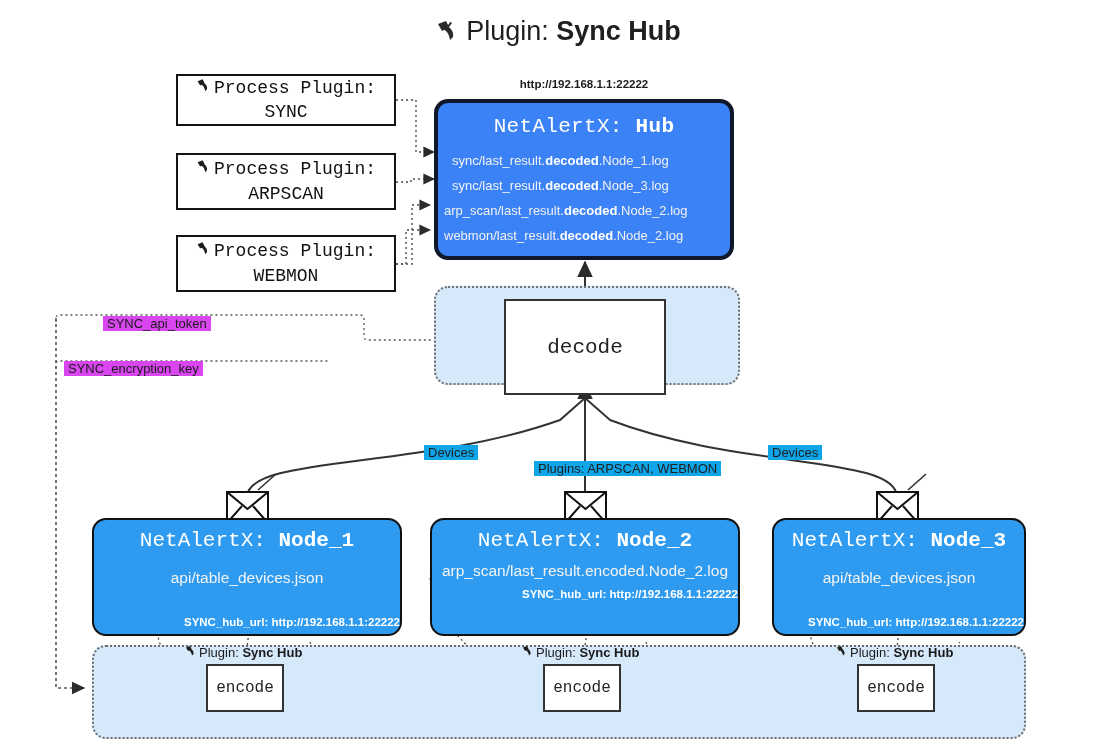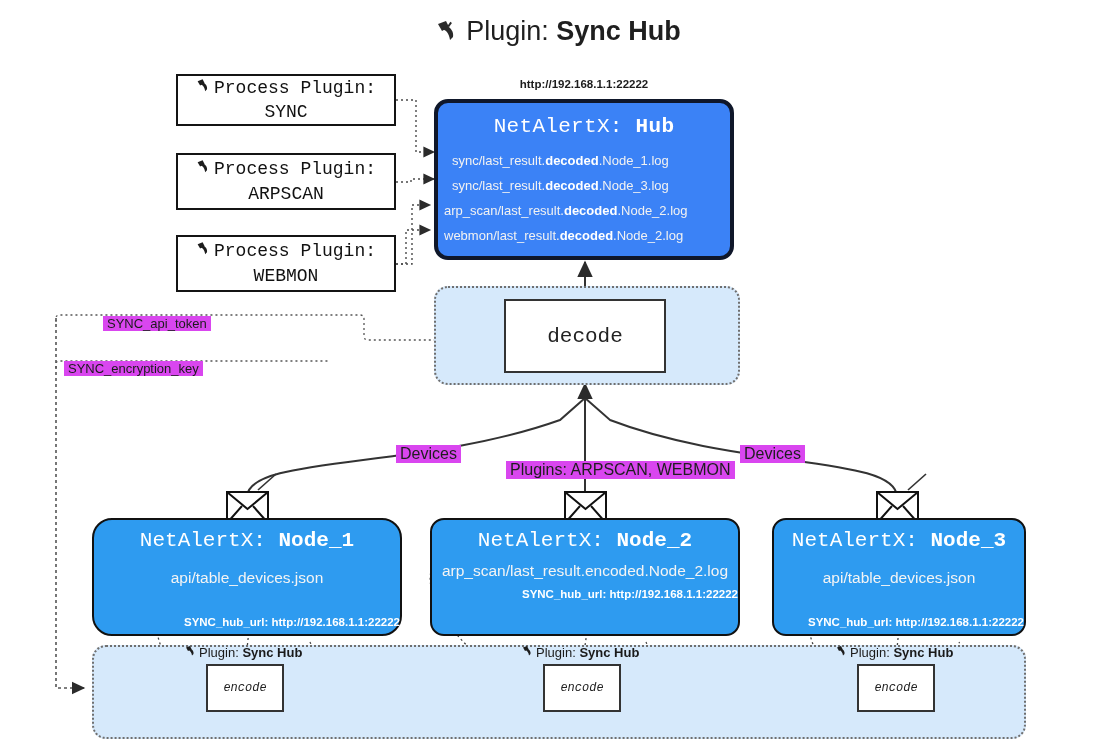--- a/index.html
+++ b/index.html
@@ -34,32 +34,32 @@
   #huburl{font-size:11.5px;font-weight:bold;color:#1c1c1c;text-align:center;}
 
   
   .cluster{background:#d6e9fb;border:2px dotted #6f6f6f;border-radius:14px;}
 
   
   .procwhite{background:#ffffff;border:2px solid #333;
              display:flex;align-items:center;justify-content:center;
              font-family:"Liberation Mono","DejaVu Sans Mono",monospace;color:#222;}
   #decode{font-size:21px;}
-  .encode{font-size:12px;font-style:italic;}
+  .encode{font-size:16px;}
 
   
   .node{background:#2e9bf0;border:2px solid #111;border-radius:14px;color:#fff;}
   .node .ntitle{font-family:"Liberation Mono","DejaVu Sans Mono",monospace;
                 font-size:21px;text-align:center;margin-top:9px;color:#ffffff;}
   .node .ntitle b{font-weight:bold;}
   .node .nline{font-size:15.5px;color:#f4f4f4;text-align:center;white-space:nowrap;line-height:25px;}
   .node .nurl{font-size:11.5px;font-weight:bold;color:#ffffff;text-align:right;white-space:nowrap;}
 
   
-  .elabel{font-size:16px;color:#1e1e1e;white-space:nowrap;background:#d946ef;padding:0 4px;}
+  .elabel{font-size:13px;color:#1e1e1e;white-space:nowrap;background:#0ea5e9;padding:0 4px;margin-left:28px;}
   .keylabel{font-size:13px;color:#1b1b1b;white-space:nowrap;background:#d946ef;padding:0 4px;}
   .plabel{font-size:13px;color:#1a1a1a;white-space:nowrap;}
   .plabel .plug{font-size:12px;margin-right:1px;}
   .plabel b{font-weight:bold;}
 </style>
 </head>
 <body>
 
 <div id="stage">
 
@@ -170,21 +170,21 @@
       <div class="logline" style="padding-left:6px;">
         <span>arp_scan/last_result.</span><b>decoded</b><span>.Node_2.log</span>
       </div>
       <div class="logline" style="padding-left:6px;">
         <span>webmon/last_result.</span><b>decoded</b><span>.Node_2.log</span>
       </div>
     </div>
   </div>
 
   <div class="abs cluster" style="left:434px;top:286px;width:306px;height:99px;"></div>
-  <div class="abs procwhite" id="decode" style="left:504px;top:299px;width:162px;height:74px;">
+  <div class="abs procwhite" id="decode" style="left:504px;top:299px;width:162px;height:96px;">
     <span>decode</span>
   </div>
 
   <div class="abs keylabel" style="left:103px;top:316px;">SYNC_api_token</div>
   <div class="abs keylabel" style="left:64px;top:361px;">SYNC_encryption_key</div>
 
   <div class="abs elabel" style="left:396px;top:445px;">Devices</div>
   <div class="abs elabel" style="left:740px;top:445px;">Devices</div>
   <div class="abs elabel" style="left:506px;top:461px;">Plugins: ARPSCAN, WEBMON</div>
 
@@ -203,21 +203,21 @@
     </svg>
   </div>
   <div class="abs" style="left:876px;top:491px;">
     <svg width="43" height="33" viewBox="0 0 43 33">
       <rect x="1" y="1" width="41" height="31" fill="#fff" stroke="#111" stroke-width="2"></rect>
       <path d="M1,1 L21.5,18 L42,1" fill="none" stroke="#111" stroke-width="2"></path>
       <path d="M1,32 L16,15 M42,32 L27,15" fill="none" stroke="#111" stroke-width="2"></path>
     </svg>
   </div>
 
-  <div class="abs node" style="left:92px;top:518px;width:310px;height:118px;border-radius:20px;">
+  <div class="abs node" style="left:92px;top:518px;width:310px;height:118px;">
     <div class="ntitle">
       <span>NetAlertX:</span>
       <b>Node_1</b>
     </div>
     <div class="nline" style="margin-top:13px;">api/table_devices.json</div>
     <div class="nurl" style="margin-top:26px;">SYNC_hub_url: http://192.168.1.1:22222</div>
   </div>
 
   <div class="abs node" style="left:430px;top:518px;width:310px;height:118px;">
     <div class="ntitle">

